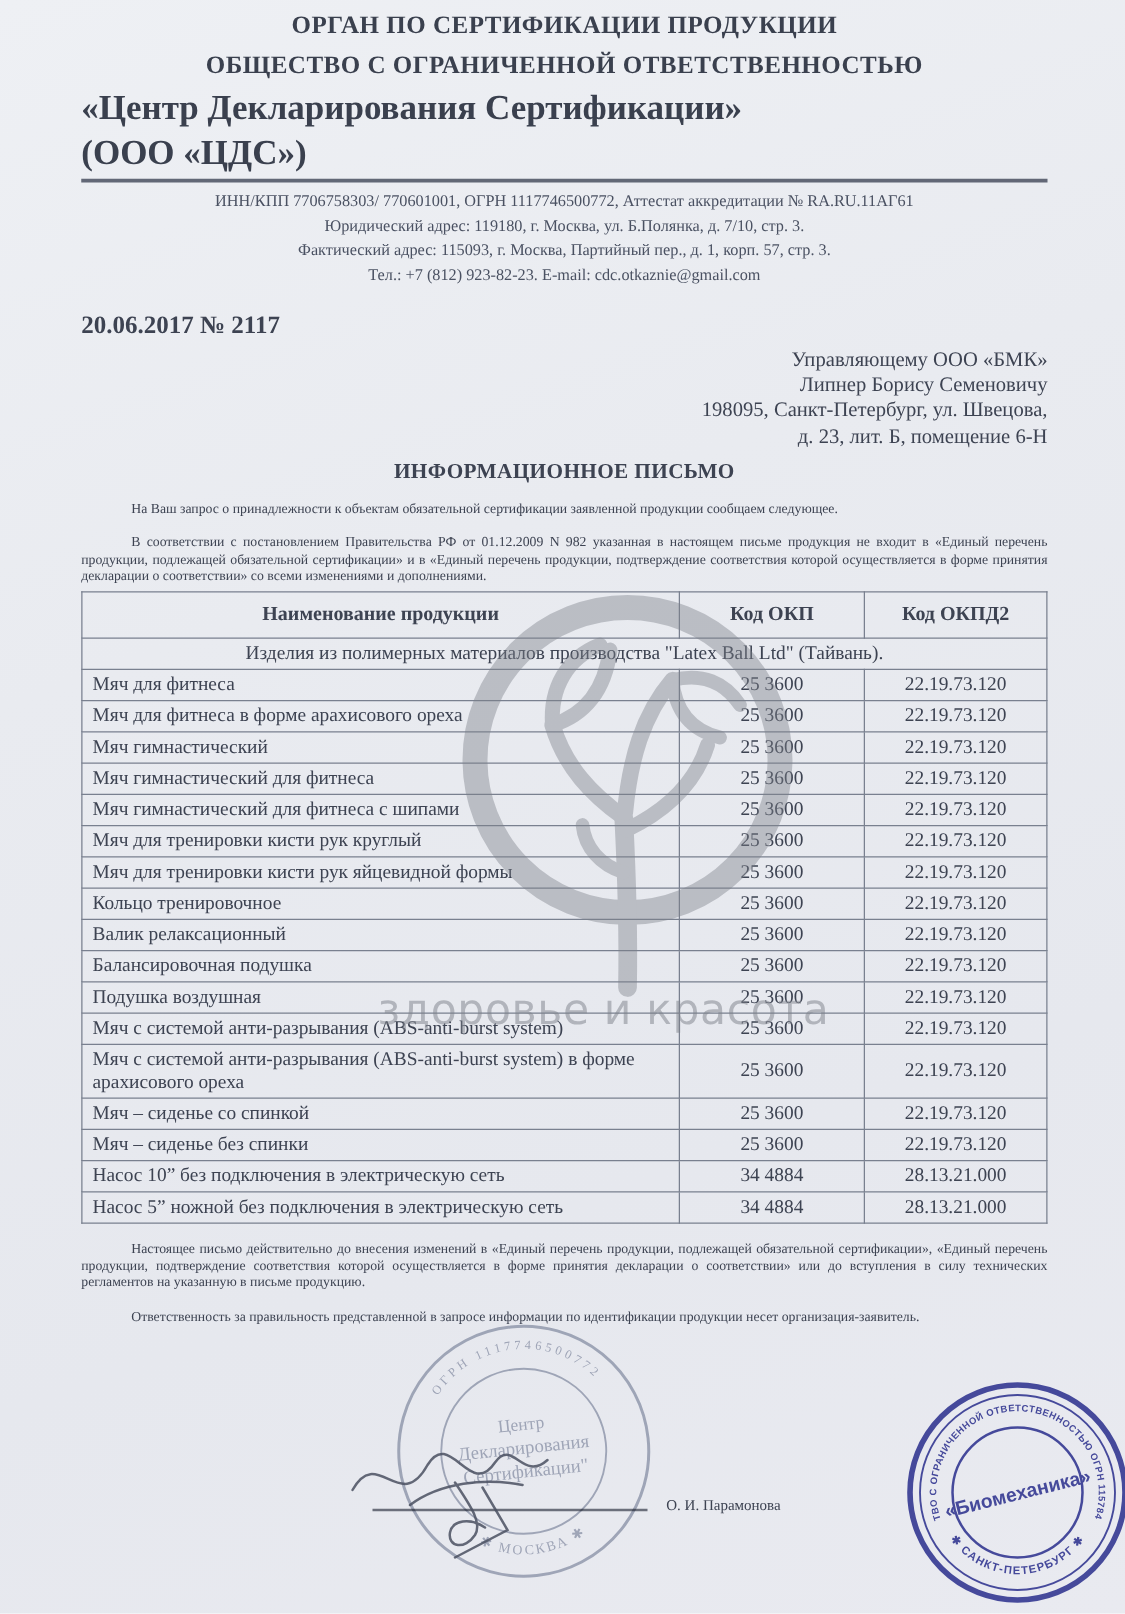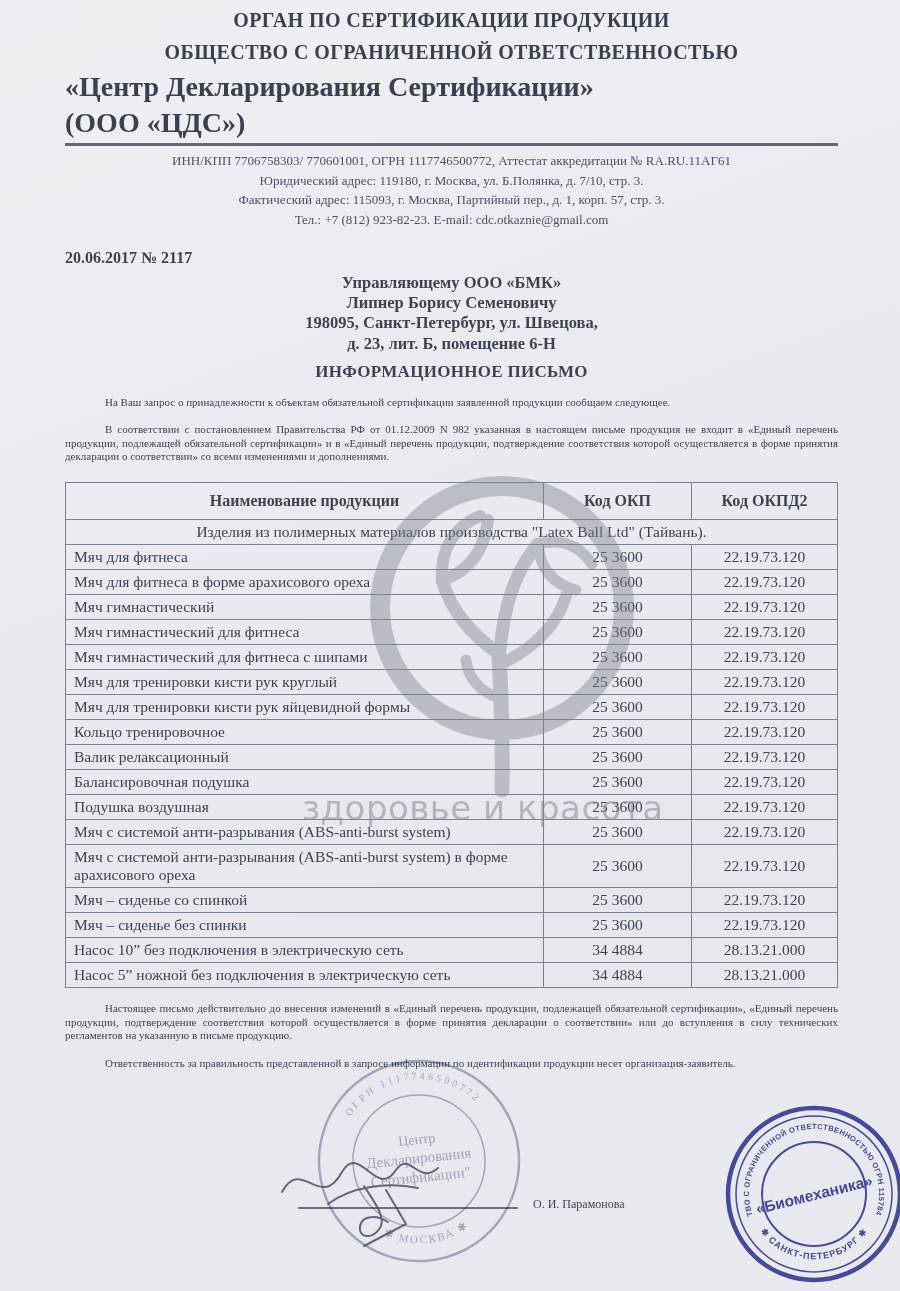--- a/index.html
+++ b/index.html
@@ -9,25 +9,25 @@
     background:linear-gradient(160deg,#eef0f4 0%,#e9ebf0 35%,#e6e8ee 70%,#e9eaf0 100%);
     font-family:"Liberation Serif",serif;color:#3d4352;overflow:hidden;
   }
   .content{position:relative;z-index:1;padding:6px 62px 0 65px;}
   .lh1{text-align:center;font-weight:bold;font-size:20px;line-height:1.15;letter-spacing:.4px;margin-top:3px;color:#3a404e;}
   .lh1.second{margin-top:9px;}
   .lh2{font-weight:bold;font-size:28px;line-height:1.2;margin-top:6px;color:#3a404e;}
   .lh2.second{margin-top:2px;}
   .sep{border:0;border-top:3px solid #4a5060;margin:4px 0 0 0;opacity:.85;}
   .contacts{margin-top:5px;text-align:center;font-size:13px;line-height:1.5;color:#4a5162;}
-  .refline{margin-top:20px;font-weight:bold;font-size:16px;}
-  .addressee{margin-top:6px;text-align:center;font-weight:bold;font-size:16.5px;line-height:1.22;}
+  .refline{margin-top:20px;font-weight:bold;font-size:20px;}
+  .addressee{margin-top:6px;text-align:right;font-weight:normal;font-size:16.5px;line-height:1.22;}
   .doc-title{margin-top:8px;text-align:center;font-weight:bold;font-size:17px;letter-spacing:.3px;}
   p.body{margin:14px 0 0 0;font-size:11px;line-height:1.22;text-align:justify;text-indent:40px;}
-  table.products{width:100%;border-collapse:collapse;margin-top:19px;font-size:15.5px;}
+  table.products{width:100%;border-collapse:collapse;margin-top:5px;font-size:15.5px;}
   table.products th,table.products td{border:1px solid #79808f;padding:3px 8px;vertical-align:middle;}
   table.products th{font-weight:bold;text-align:center;font-size:16px;padding:9px 6px;}
   td.group{text-align:center;padding:4px 6px;}
   td.code{text-align:center;white-space:nowrap;}
   col.c-okp{width:148px;} col.c-okpd{width:146px;}
   .sig{margin-top:6px;font-size:16.5px;line-height:1.4;}
   .sig div{margin-top:2px;}
   .sig-name{position:absolute;left:533px;top:1197px;font-size:12px;z-index:4;}
   .sig-line{position:absolute;left:298px;top:1207px;width:220px;height:2px;background:#414654;opacity:.75;z-index:3;}
   

